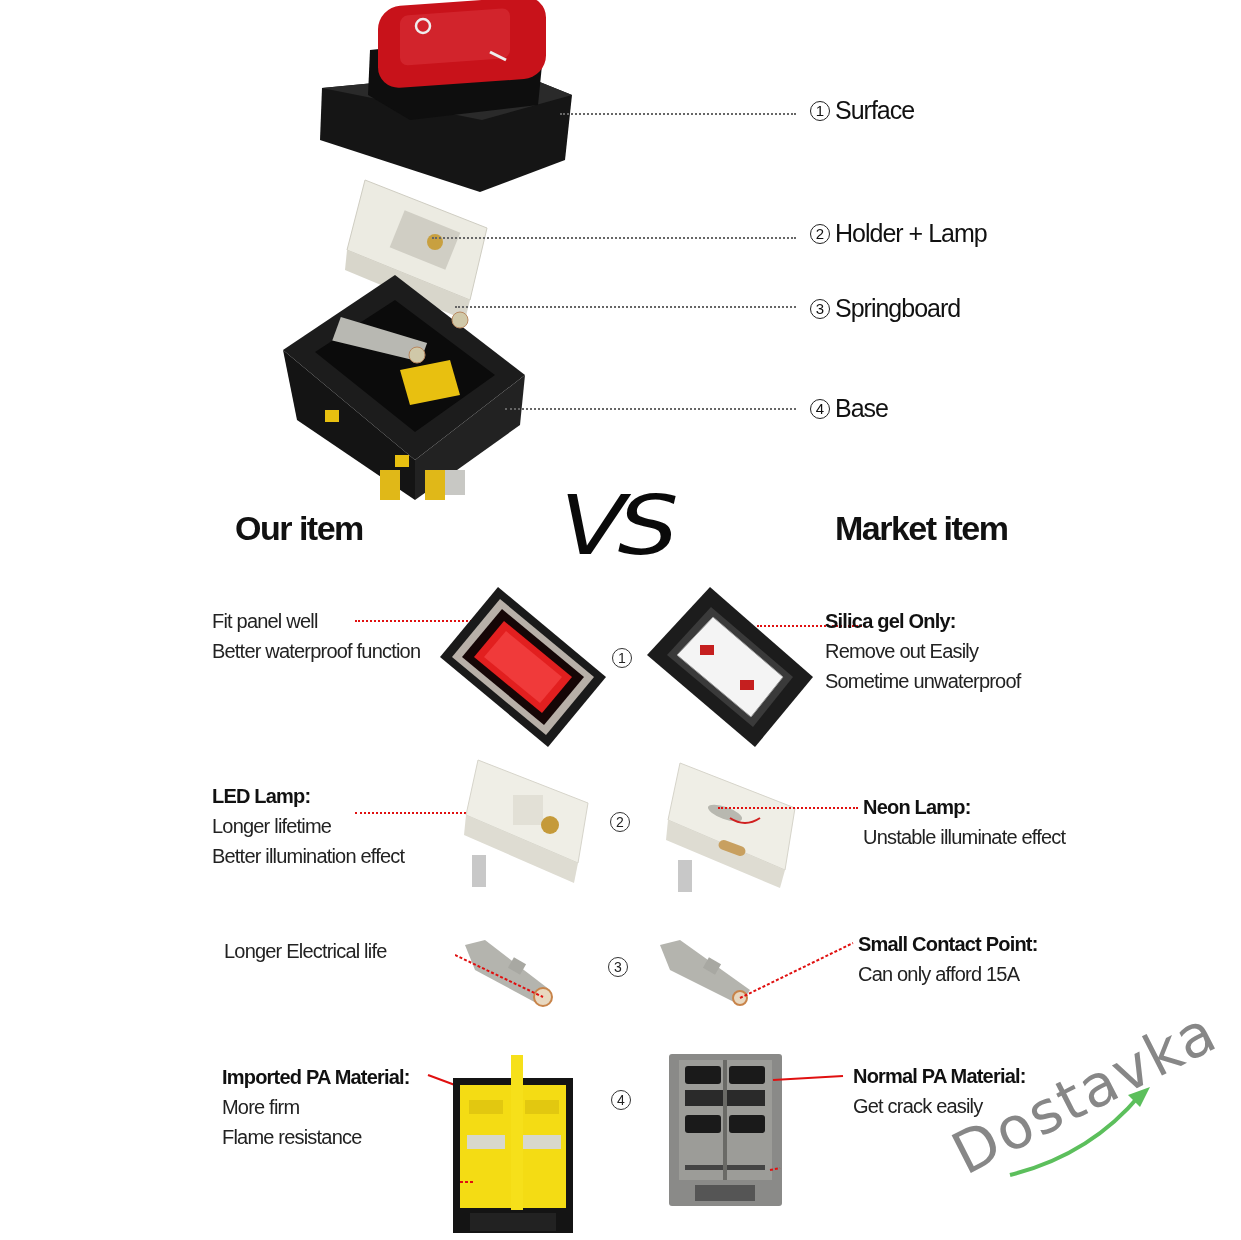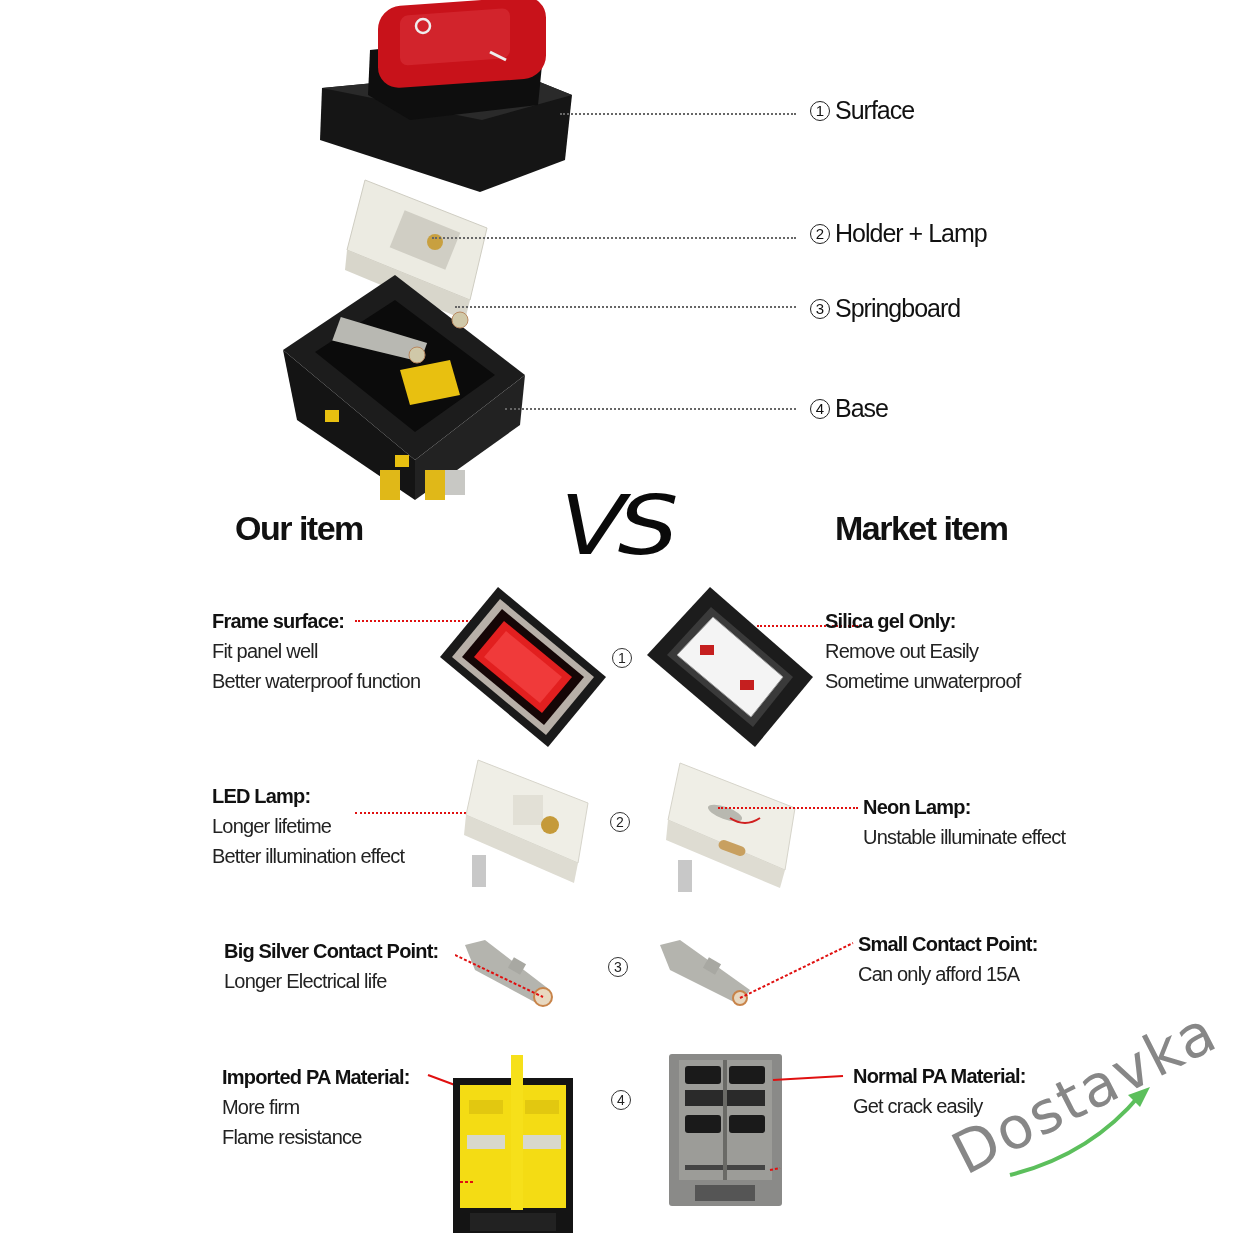--- a/index.html
+++ b/index.html
@@ -78,21 +78,20 @@
     <span class="num">4</span>
     <span>Base</span>
   </div>
 </div>
 
 <div class="head" style="left:235px;top:509px">Our item</div>
 <div class="vs" style="left:560px;top:470px">VS</div>
 <div class="head" style="left:835px;top:509px">Market item</div>
 
 <div class="feat" style="left:212px;top:606px">
-  <div class="t">Frame surface:</div>
   <div class="d">Fit panel well</div>
   <div class="d">Better waterproof function</div>
 </div>
 <div class="rdots" style="left:355px;top:620px;width:140px"></div>
 <svg class="abs" style="left:438px;top:585px" width="170" height="165">
   <polygon points="60,2 168,92 110,162 2,72" fill="#1a1a1a"></polygon>
   <polygon points="62,14 156,92 108,150 14,72" fill="#b8b0a8"></polygon>
   <polygon points="64,24 146,92 106,140 24,72" fill="#150606"></polygon>
   <polygon points="66,36 134,92 104,128 36,72" fill="#e21f1f"></polygon>
   <polygon points="68,46 124,92 102,118 46,72" fill="#f03a3a"></polygon>
@@ -134,21 +133,20 @@
   <rect x="78" y="85" width="28" height="10" rx="5" fill="#c8a060" transform="rotate(20 92 90)"></rect>
   <rect x="38" y="102" width="14" height="32" fill="#c8c8c8"></rect>
 </svg>
 <div class="rdots" style="left:718px;top:807px;width:140px"></div>
 <div class="feat" style="left:863px;top:792px">
   <div class="t">Neon Lamp:</div>
   <div class="d">Unstable illuminate effect</div>
 </div>
 
 <div class="feat" style="left:224px;top:936px">
-  <div class="t">Big Silver Contact Point:</div>
   <div class="d">Longer Electrical life</div>
 </div>
 <svg class="abs" style="left:455px;top:935px" width="110" height="85">
   <polygon points="10,10 30,5 95,55 85,70 20,35" fill="#b4b4ae"></polygon>
   <rect x="55" y="25" width="14" height="12" fill="#a8a8a2" transform="rotate(30 62 31)"></rect>
   <circle cx="88" cy="62" r="9" fill="#e8d8c0" stroke="#c8844a" stroke-width="2"></circle>
   <line x1="0" y1="20" x2="88" y2="62" stroke="#e01010" stroke-width="2" stroke-dasharray="3,2"></line>
 </svg>
 <div class="cnum" style="left:608px;top:957px">3</div>
 <svg class="abs" style="left:655px;top:935px" width="200" height="85">

